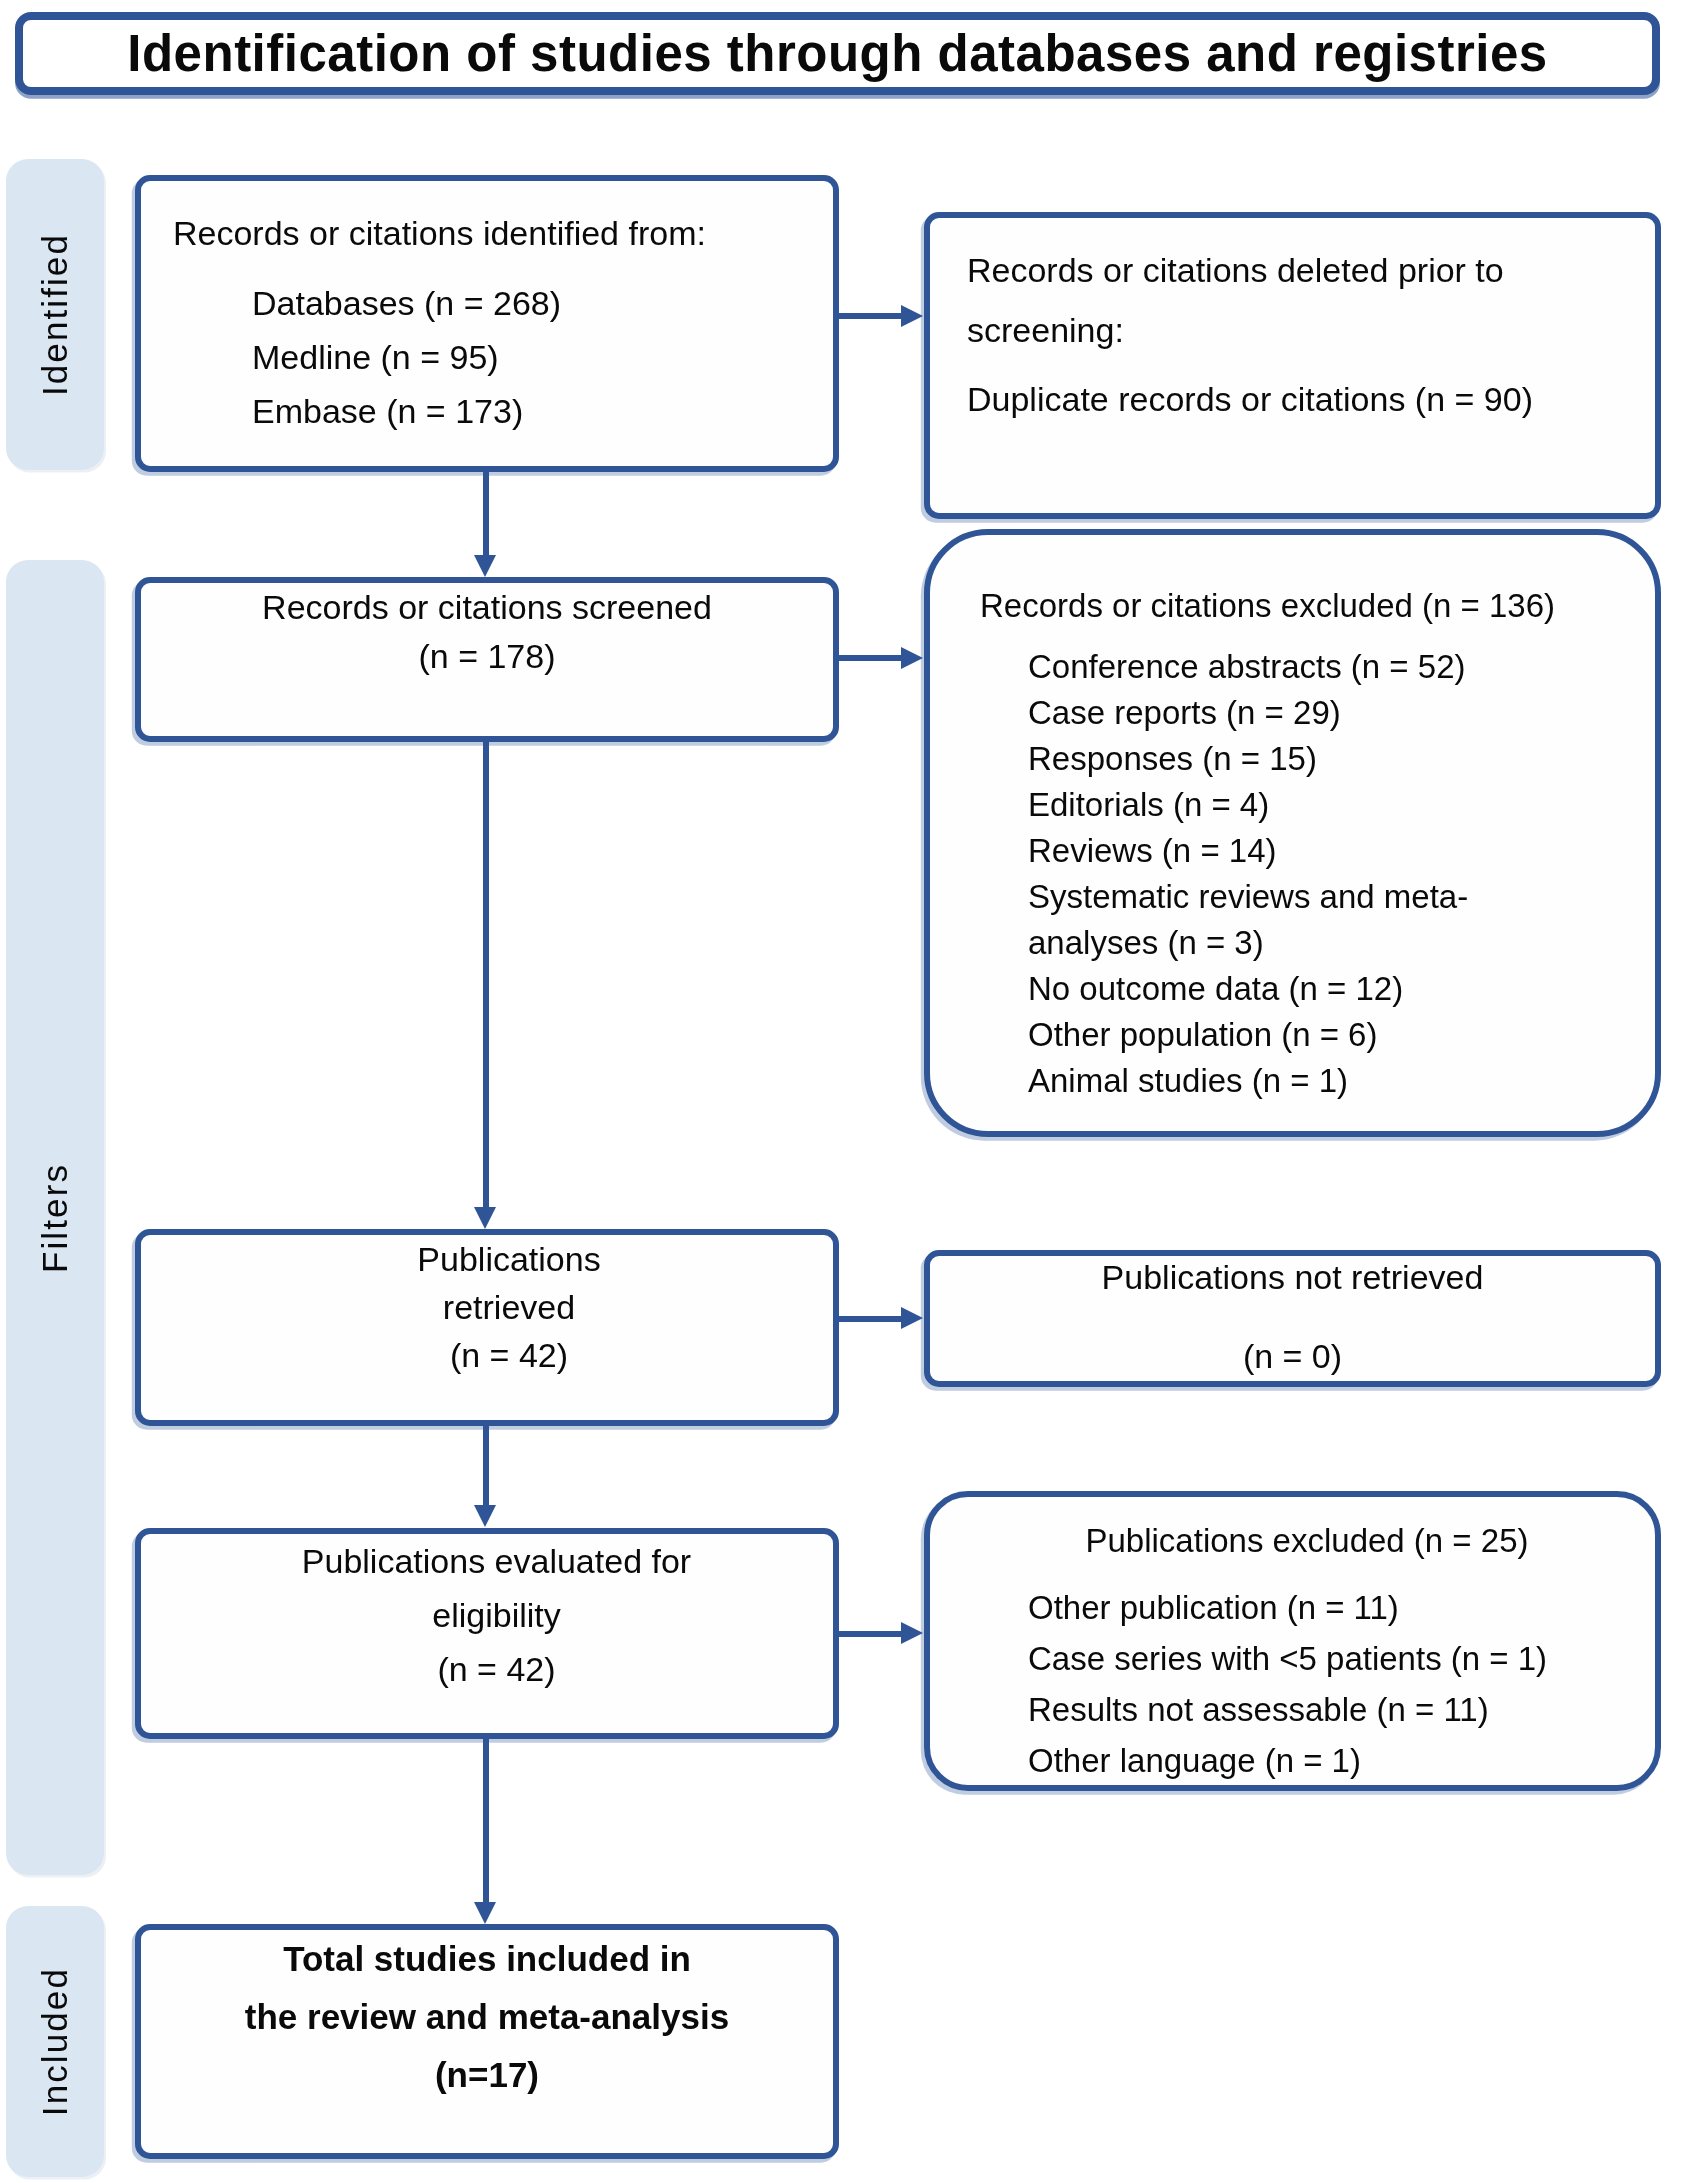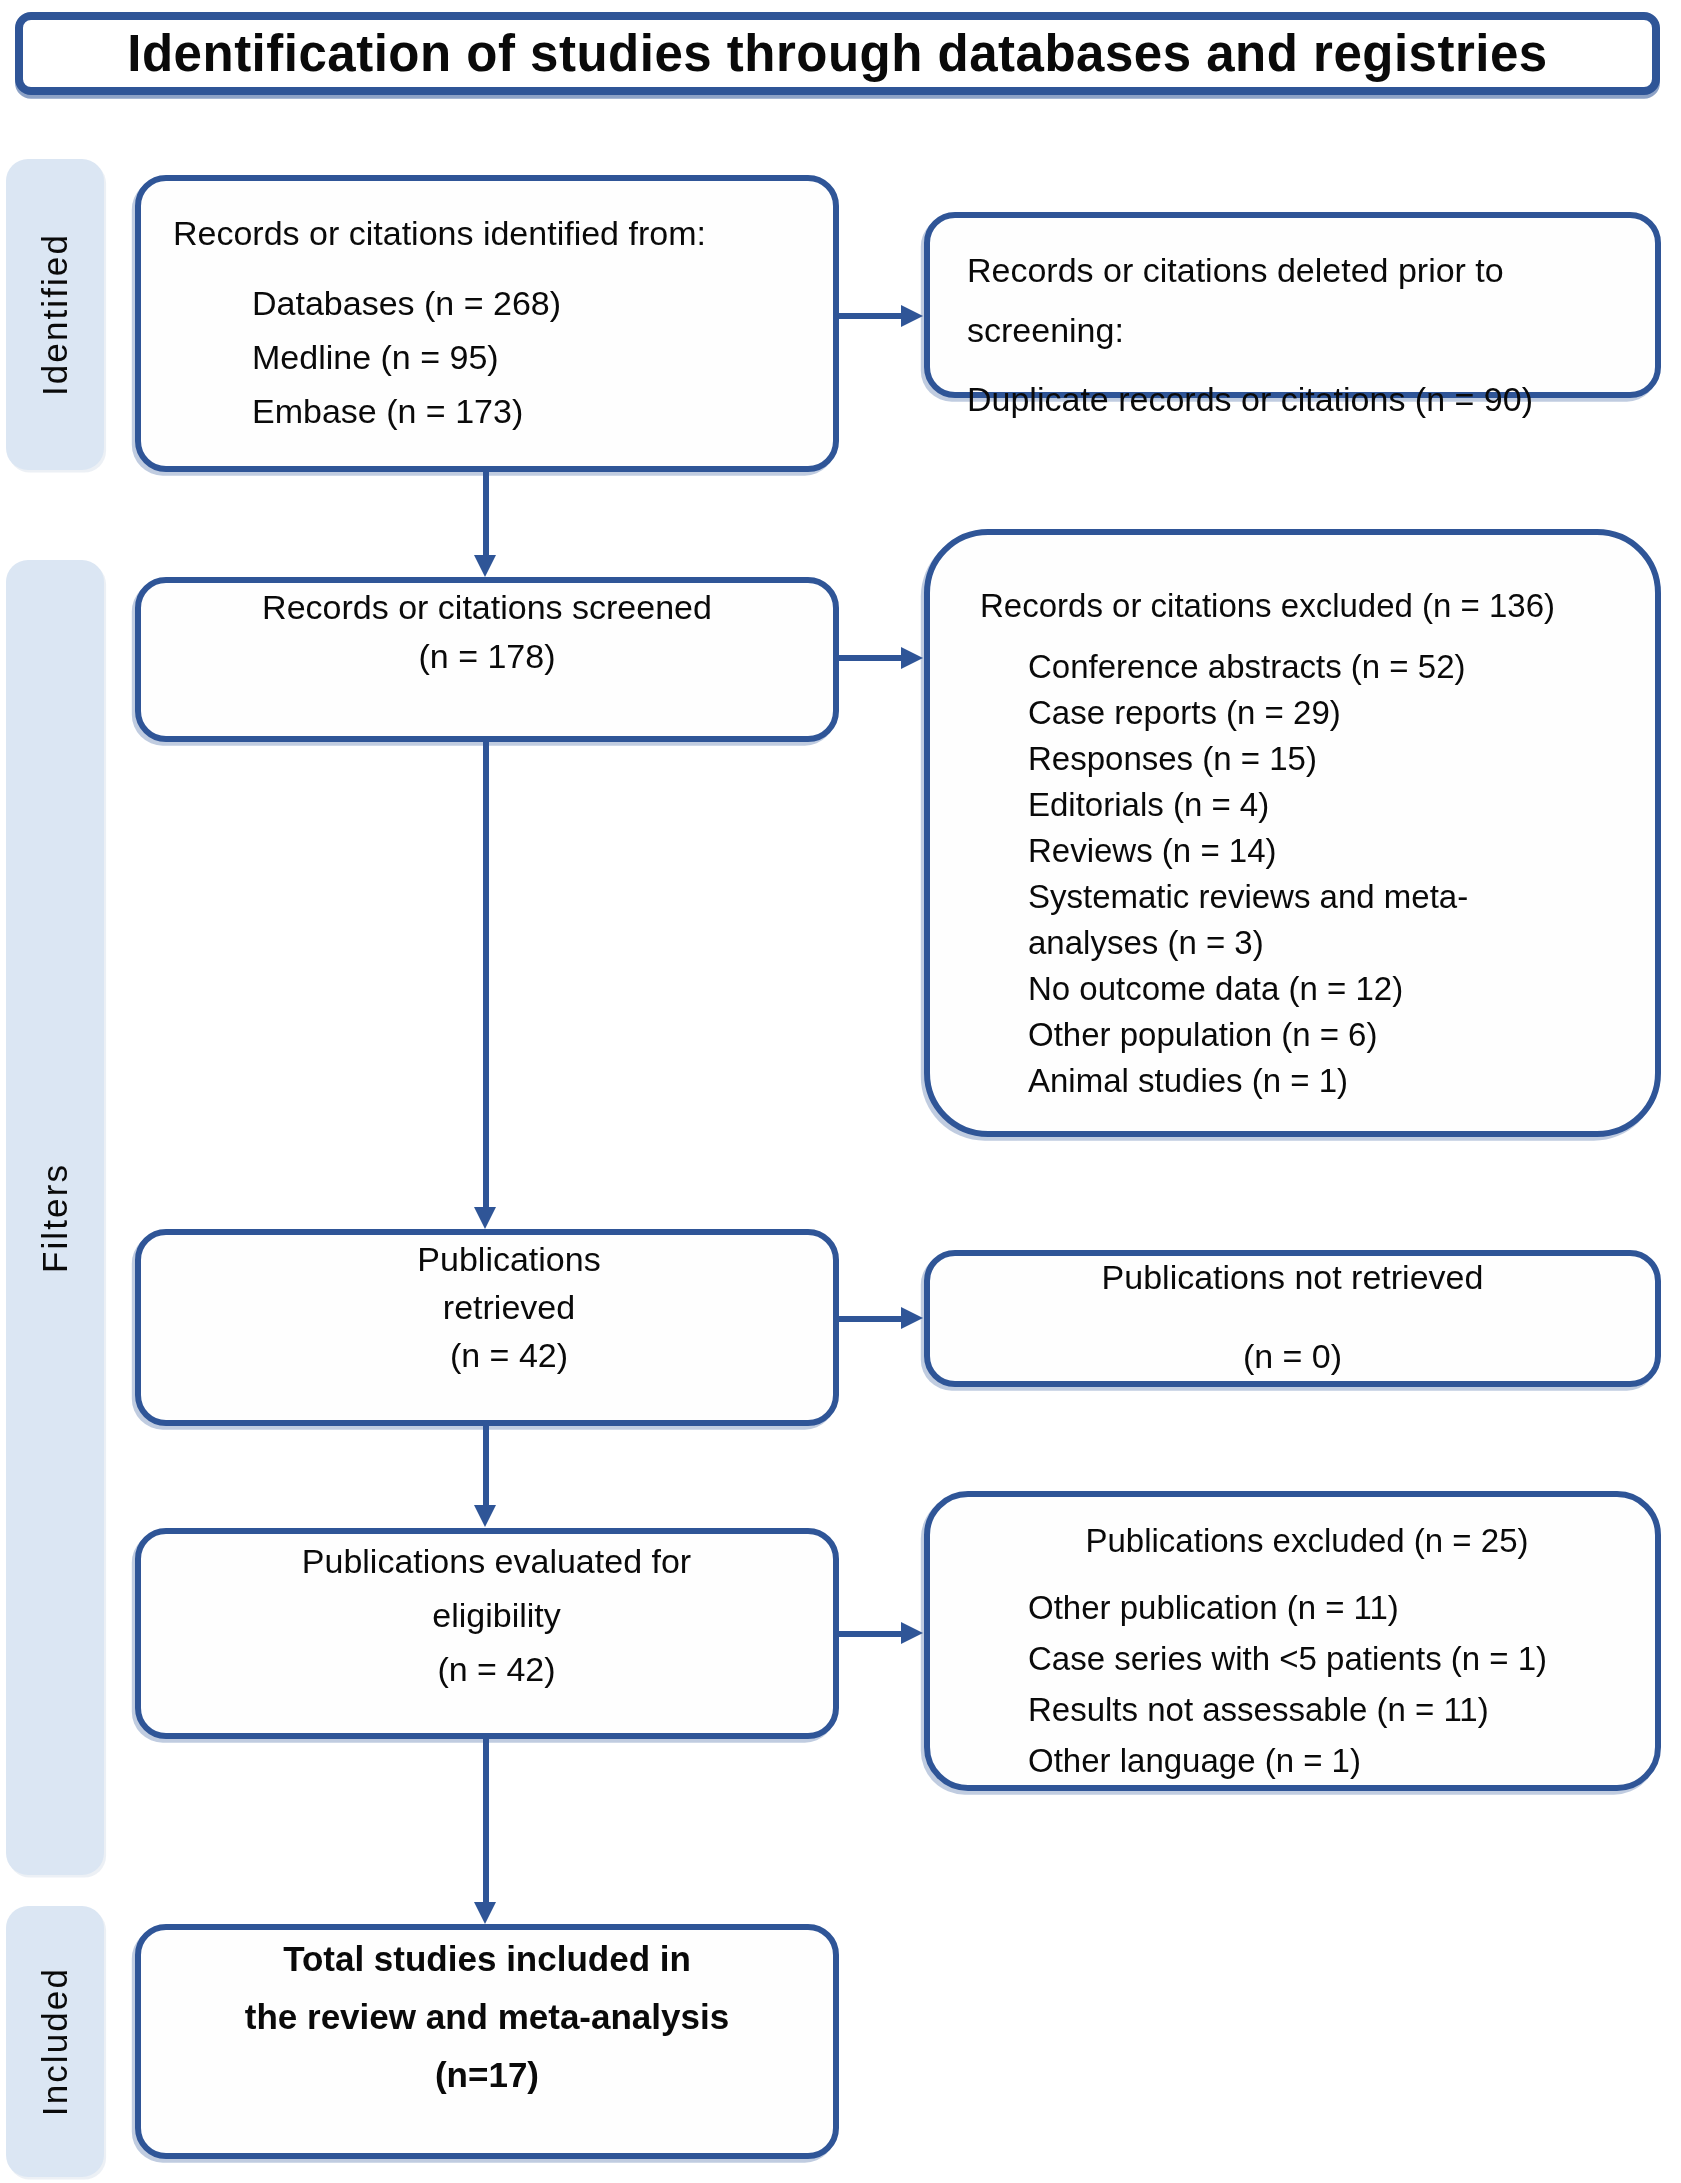--- a/index.html
+++ b/index.html
@@ -40,31 +40,31 @@
     color:#0a0a0a;
   }
   .stage-identified{top:159px;height:311px;}
   .stage-filters{top:560px;height:1315px;}
   .stage-included{top:1906px;height:271px;}
   
   .box{
     position:absolute;
     background:#fefefe;
     border:6.4px solid var(--accent,#2F5597);
-    border-radius:31px;
+    border-radius:15px;
     box-sizing:border-box;
     box-shadow:-3.2px 3.7px 0 rgba(47,85,151,.30);
     font-size:34px;
   }
   .box.centered{display:flex;flex-direction:column;align-items:center;justify-content:flex-start;text-align:center;}
   .b-identified-from{left:135px;top:175px;width:704px;height:297px;padding:31px 21px 0 32px;}
   .b-identified-from .hd{line-height:42px;}
   .b-identified-from .items{margin-top:22px;padding-left:79px;}
   .b-identified-from .items .it{line-height:54px;}
-  .b-deleted-prior{left:924px;top:212px;width:737px;height:186px;padding:22px 29px 0 37px;}
+  .b-deleted-prior{left:924px;top:212px;width:737px;height:307px;padding:22px 29px 0 37px;}
   .b-deleted-prior .hd{line-height:60px;max-width:599px;}
   .b-deleted-prior .items .it{margin-top:18px;line-height:42px;}
   .b-screened{left:135px;top:577px;width:704px;height:165px;}
   .b-screened .ln{line-height:49px;}
   .b-records-excluded{left:924px;top:529px;width:737px;height:608px;border-radius:64px;padding:50px 39px 0 50px;font-size:33px;}
   .b-records-excluded .hd{line-height:41px;}
   .b-records-excluded .items{margin-top:18px;padding-left:48px;max-width:535px;}
   .b-records-excluded .items .it{line-height:46px;}
   .b-retrieved{left:135px;top:1229px;width:704px;height:197px;}
   .b-retrieved .ln{line-height:48px;margin-left:44px;}

